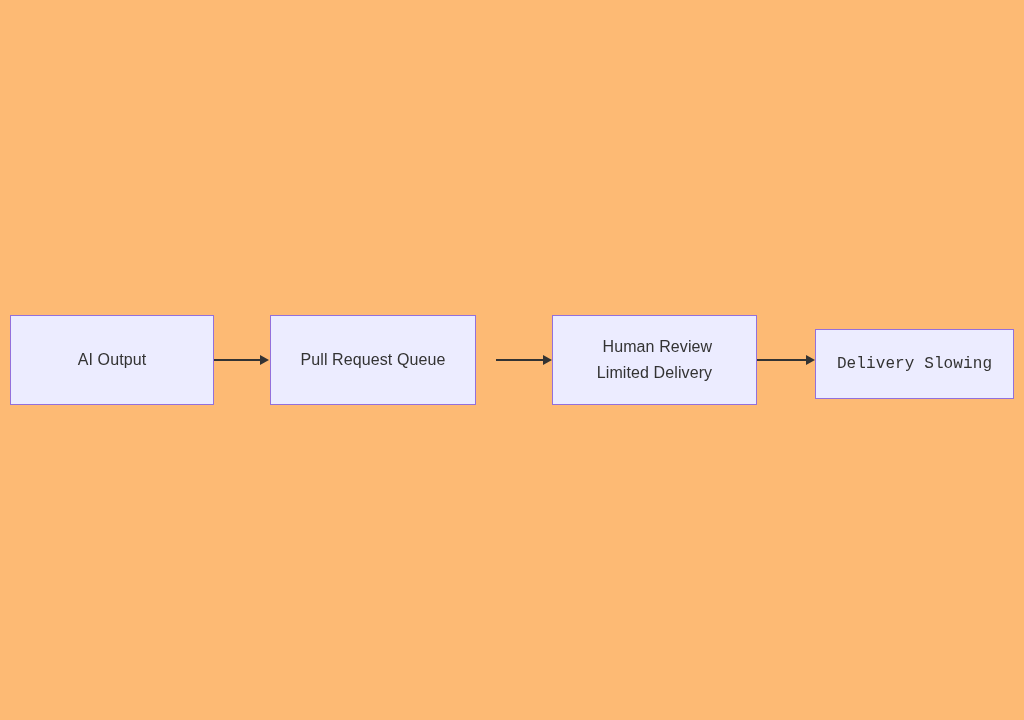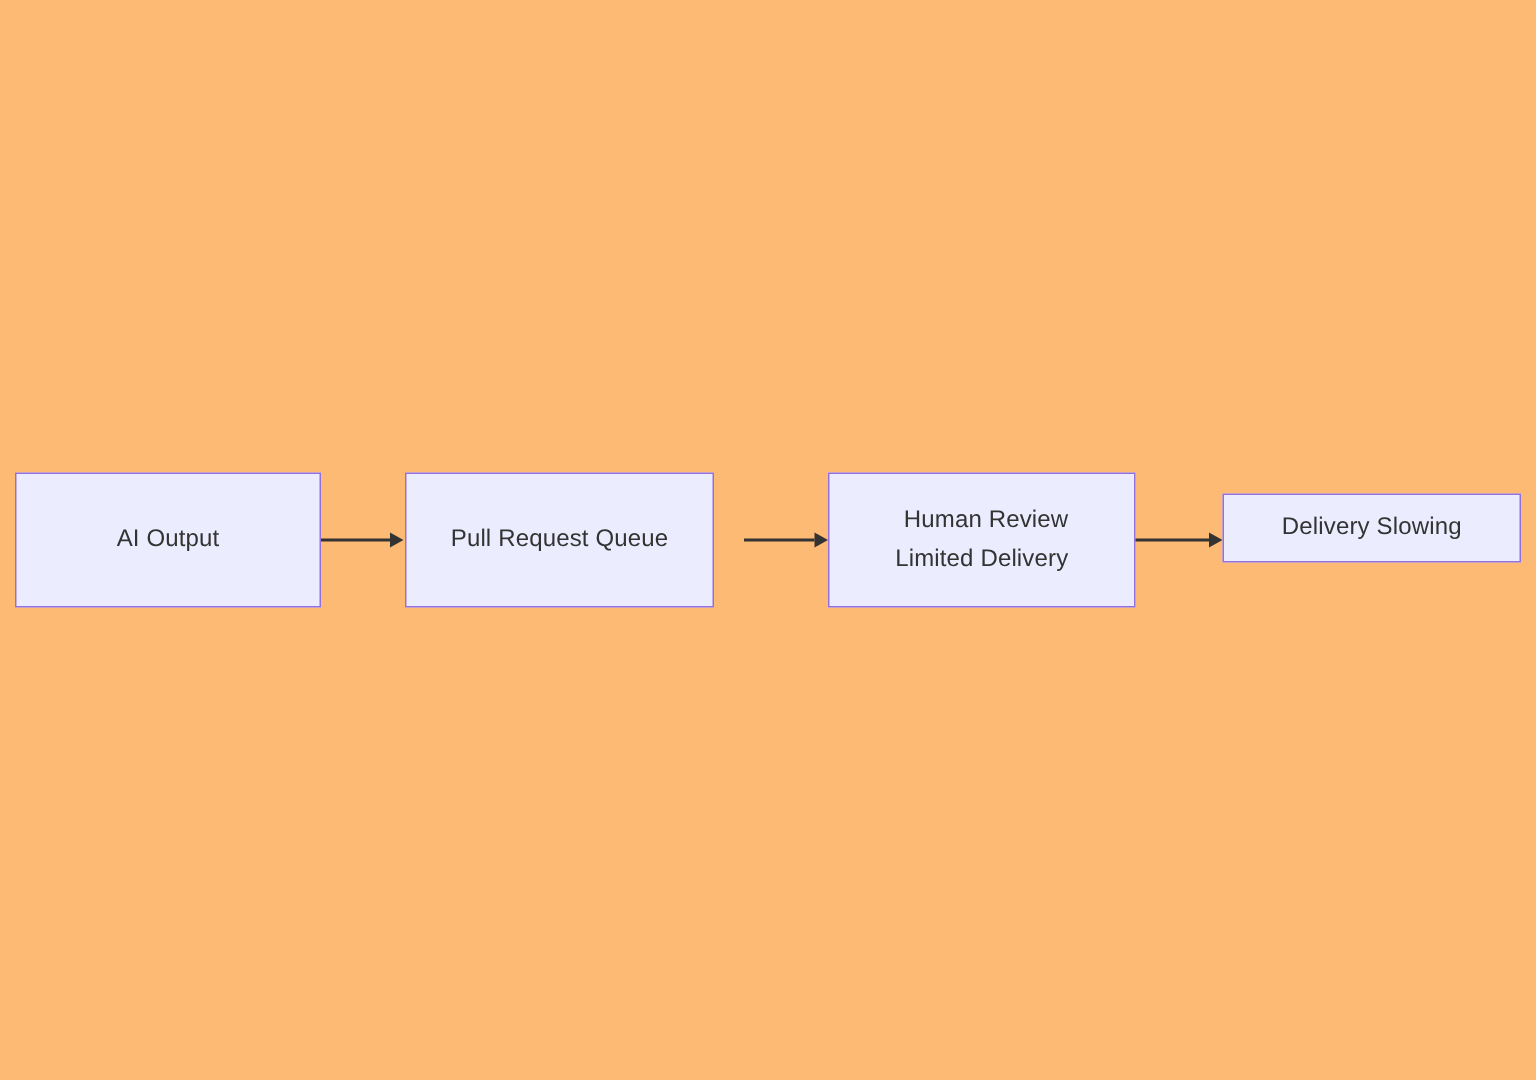--- a/index.html
+++ b/index.html
@@ -88,19 +88,19 @@
       <span>Human Review</span>
       <span>Limited Delivery</span>
     </div>
   </div>
 
   <div class="edge" style="left:757px; top:360px; width:58px;">
     <div class="edge-line"></div>
     <div class="edge-head"></div>
   </div>
 
-  <div class="flow-node" style="left:815px; top:329px; width:199px; height:46px;">
+  <div class="flow-node" style="left:815px; top:329px; width:199px; height:70px;font-family:Liberation Mono, monospace;">
     <div class="node-label">
       <span>Delivery Slowing</span>
     </div>
   </div>
 
 </div>
 
 </body></html>

